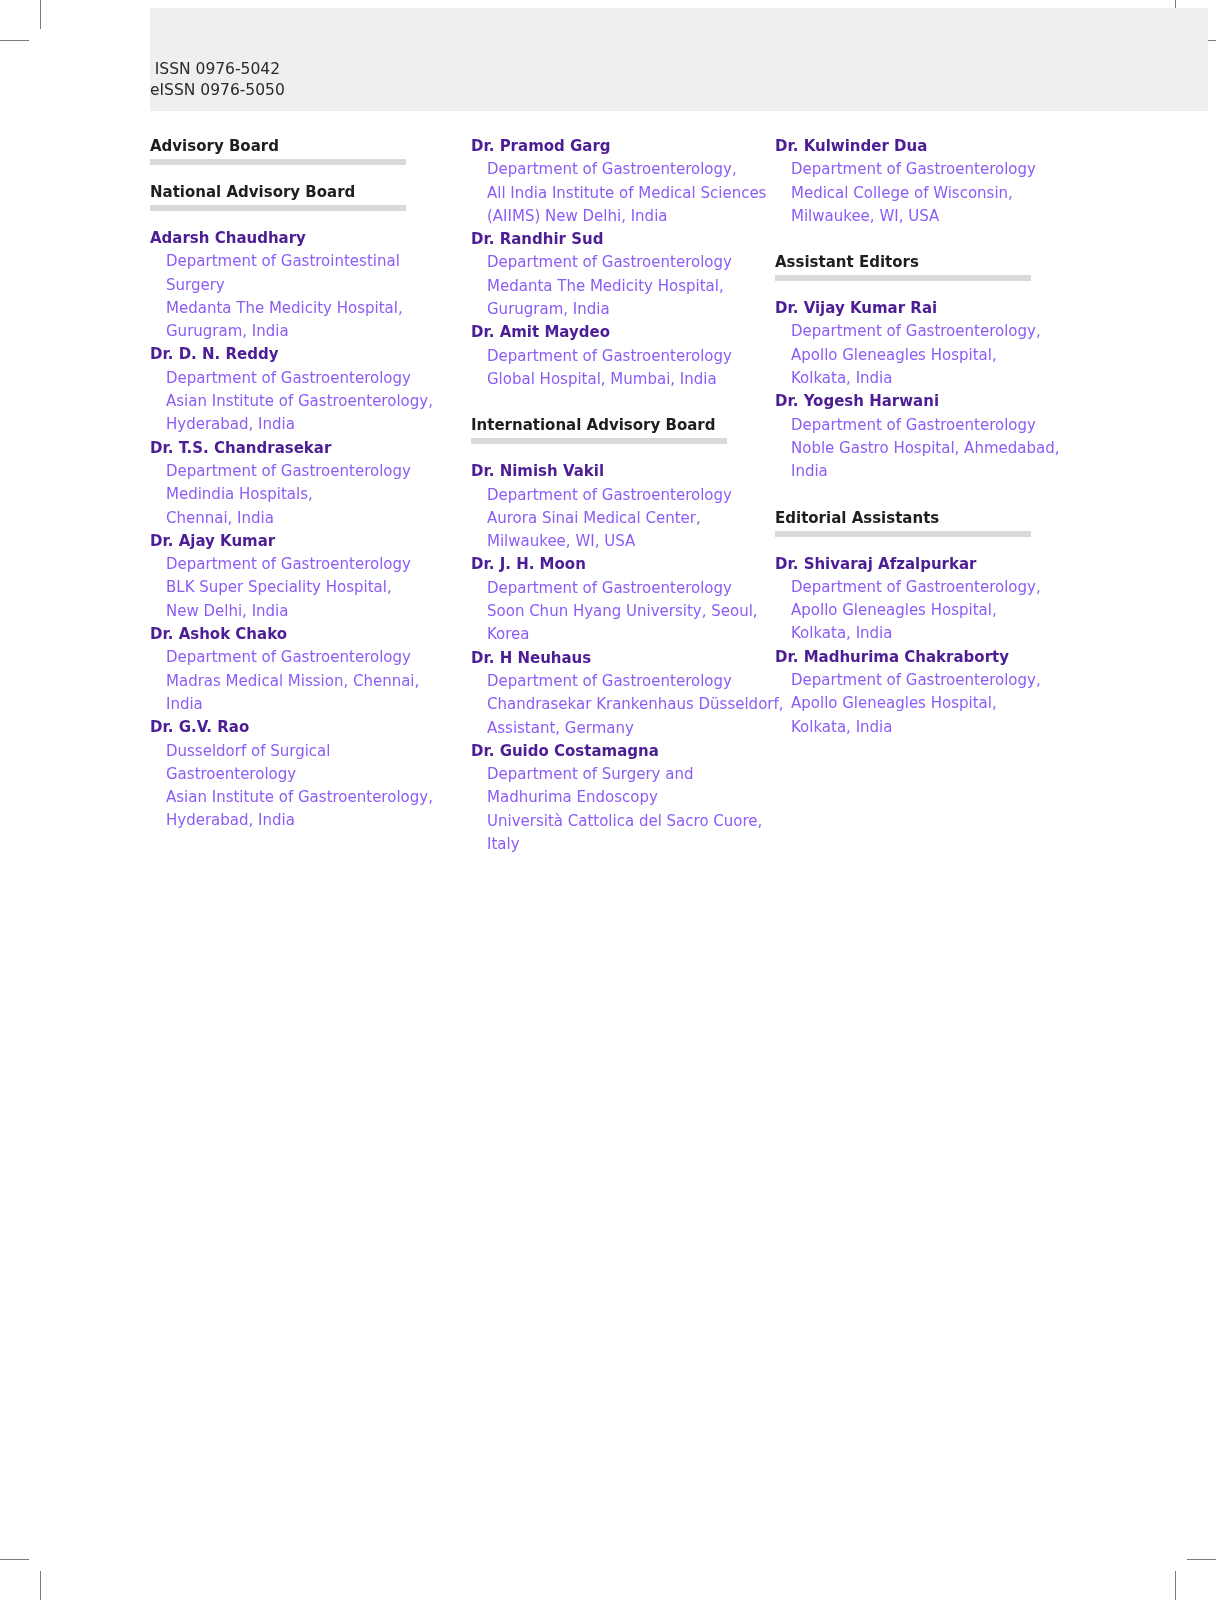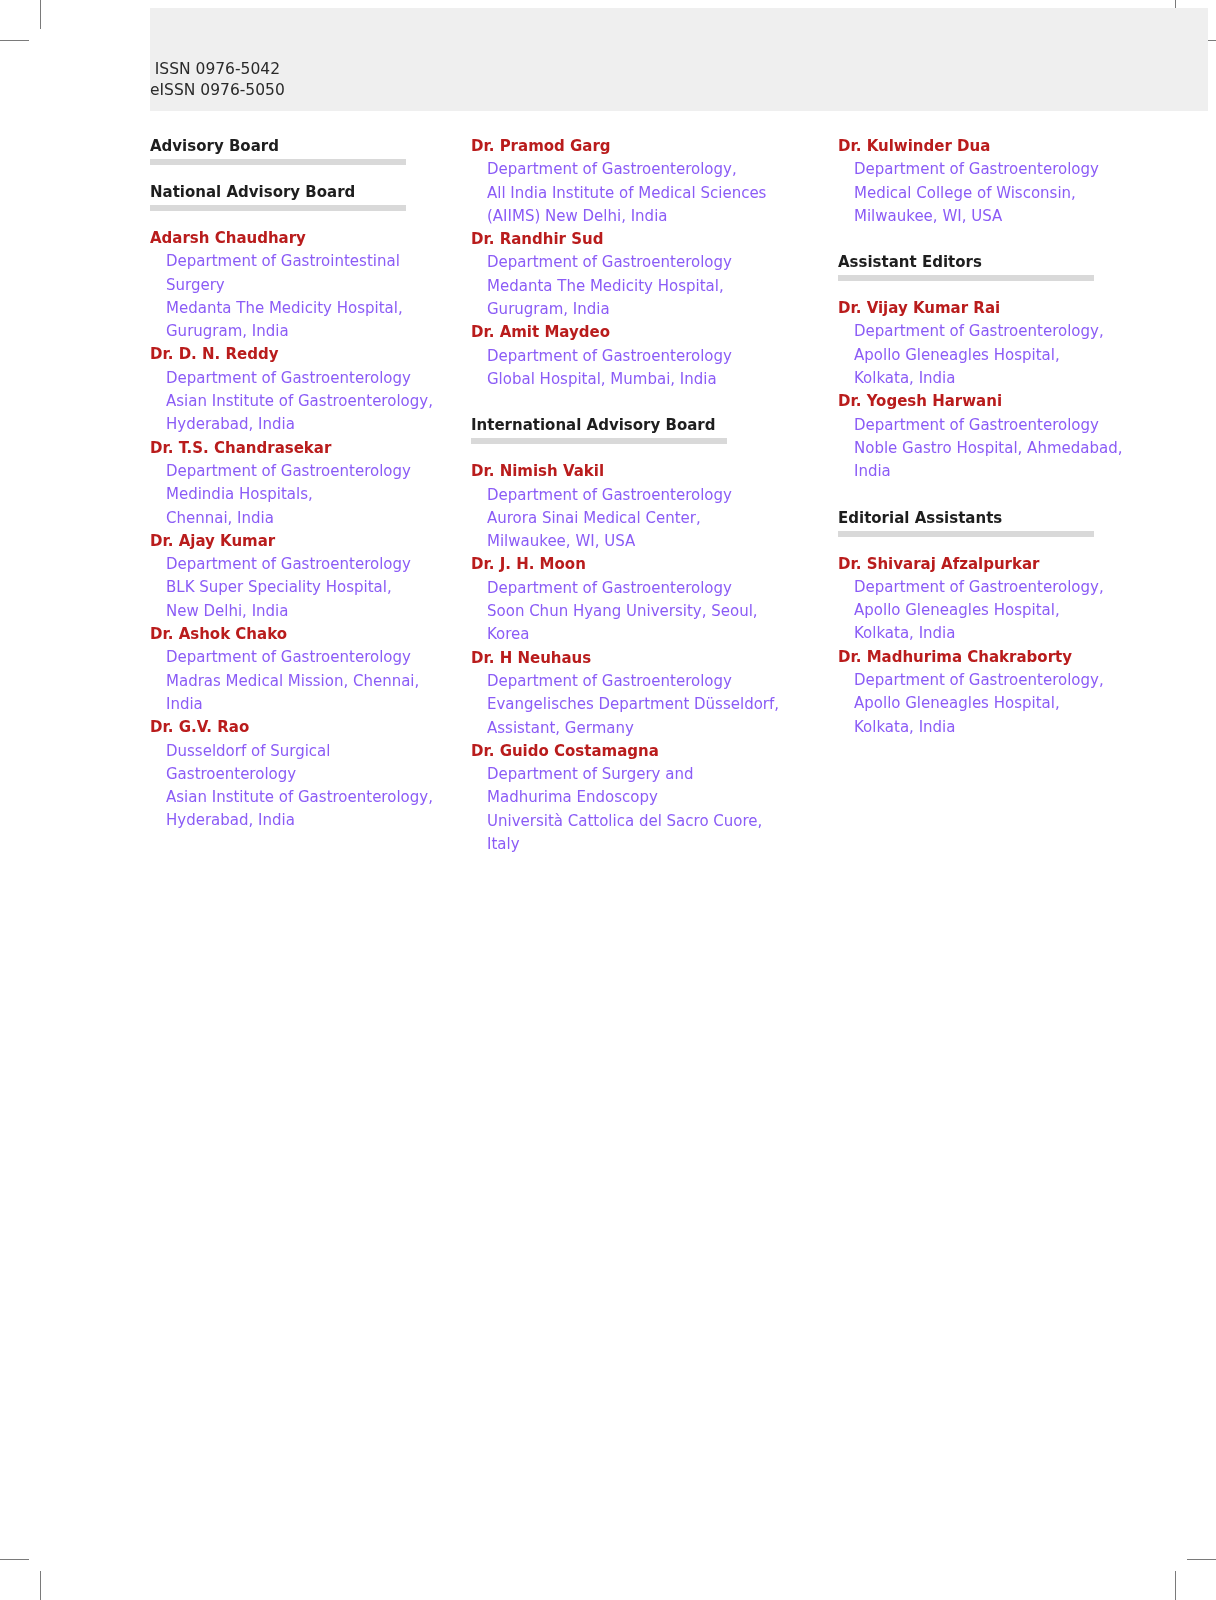--- a/index.html
+++ b/index.html
@@ -14,28 +14,28 @@
     position: absolute; left: 150px; top: 8px; width: 1058px; height: 103px;
     background: #efefef;
   }
   .issn {
     position: absolute; left: 150px; top: 59px;
     font-size: 15.5px; line-height: 21px; color: #2a2a2a; text-align: center;
   }
   .col { position: absolute; top: 135px; width: 310px; }
   .col.c1 { left: 150px; }
   .col.c2 { left: 471px; }
-  .col.c3 { left: 838px; }
+  .col.c3 { left: 775px; }
   .section-title {
     font-weight: bold; font-size: 15px; line-height: 23px; height: 23px;
     color: #1e1e1e; white-space: nowrap;
   }
   .bar { width: 256px; height: 6px; background: #d9d9d9; margin-top: 1px; margin-bottom: 16px; }
   .person-name {
-    font-weight: bold; font-size: 15px; line-height: 23.3px; color: #b91c1c; white-space: nowrap;
+    font-weight: bold; font-size: 15px; line-height: 23.3px; color: #4c1d95; white-space: nowrap;
   }
   .aff {
     font-size: 15px; line-height: 23.3px; padding-left: 16px; color: #8b5cf6; white-space: nowrap;
   }
   .gap { height: 23px; }
 </style>
 </head>
 <body>
 
 <div class="crop" style="left:40px;top:0;width:1px;height:29px;"></div>
@@ -132,21 +132,21 @@
       </div>
       <div>
         <div class="person-name">Dr. J. H. Moon</div>
         <div class="aff">Department of Gastroenterology</div>
         <div class="aff">Soon Chun Hyang University, Seoul,</div>
         <div class="aff">Korea</div>
       </div>
       <div>
         <div class="person-name">Dr. H Neuhaus</div>
         <div class="aff">Department of Gastroenterology</div>
-        <div class="aff">Evangelisches Department Düsseldorf,</div>
+        <div class="aff">Chandrasekar Krankenhaus Düsseldorf,</div>
         <div class="aff">Assistant, Germany</div>
       </div>
       <div>
         <div class="person-name">Dr. Guido Costamagna</div>
         <div class="aff">Department of Surgery and</div>
         <div class="aff">Madhurima Endoscopy</div>
         <div class="aff">Università Cattolica del Sacro Cuore,</div>
         <div class="aff">Italy</div>
       </div>
     </div>

